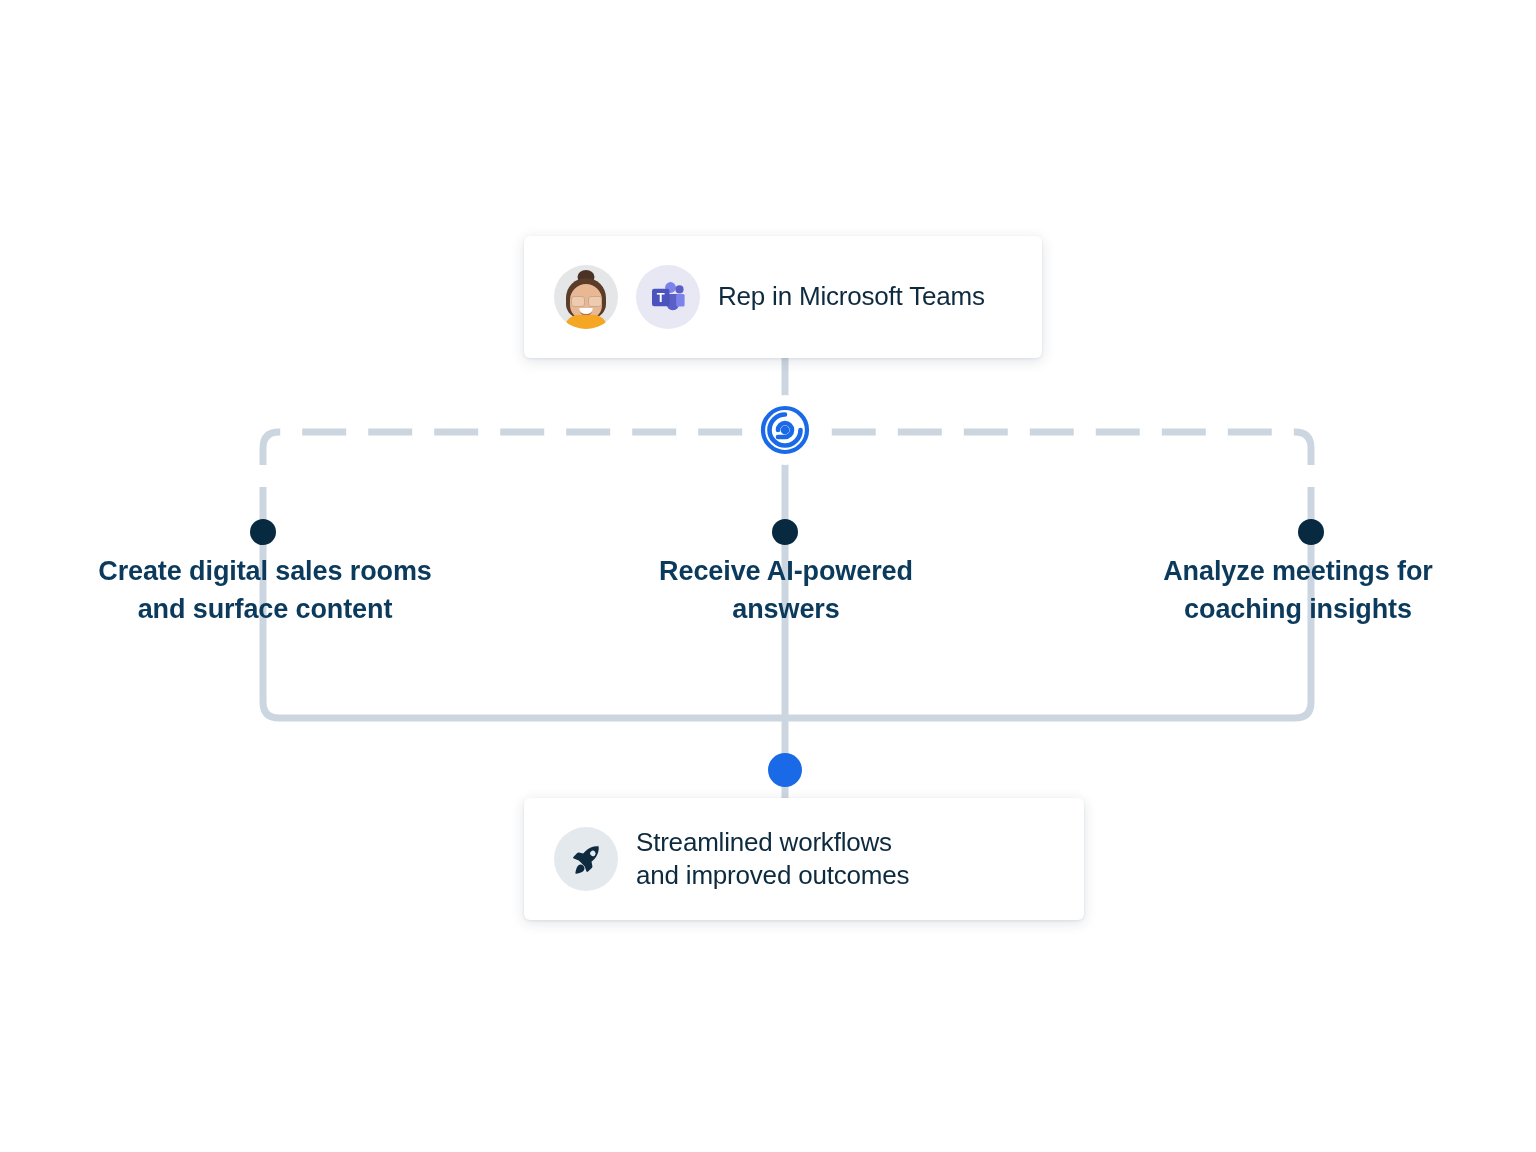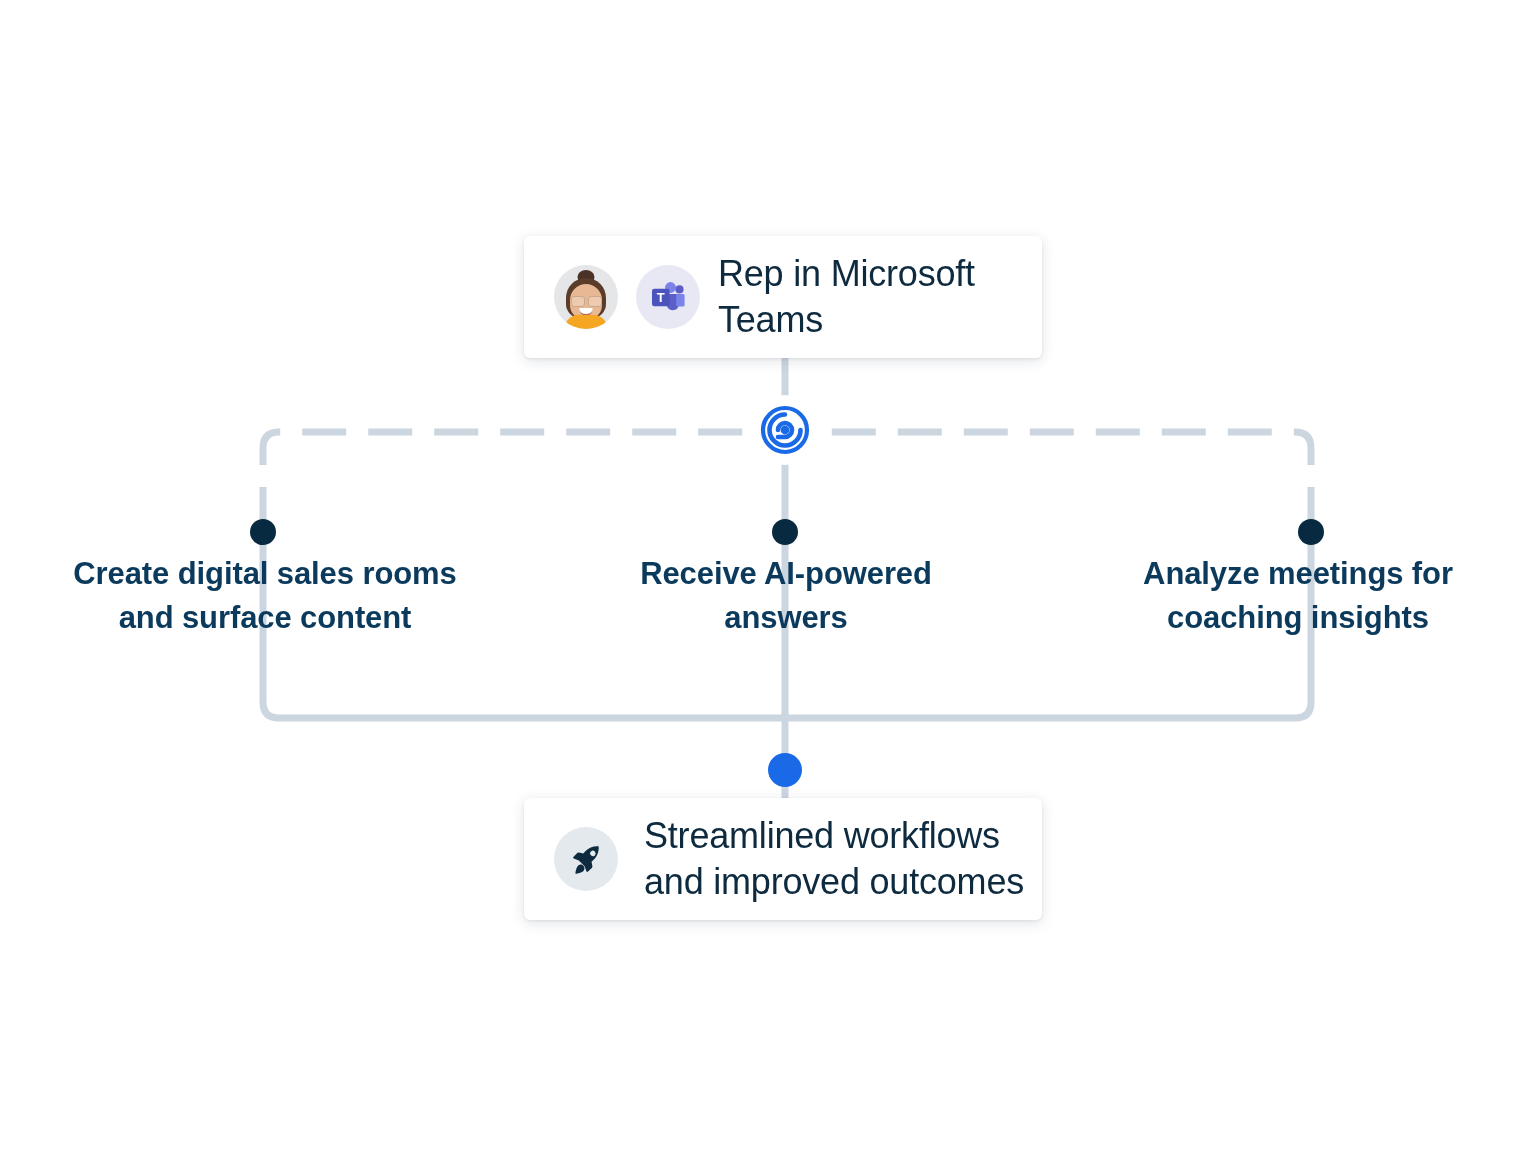--- a/index.html
+++ b/index.html
@@ -44,27 +44,27 @@
     left: 524px;
     top: 236px;
     width: 518px;
     height: 122px;
     padding-left: 30px;
     gap: 18px;
   }
   #bottom-card {
     left: 524px;
     top: 798px;
-    width: 518px;
+    width: 560px;
     height: 122px;
     padding-left: 30px;
-    gap: 26px;
+    gap: 18px;
   }
   .card-title {
-    font-size: 36px;
+    font-size: 26px;
     color: #0d2a3f;
     letter-spacing: -0.2px;
     line-height: 1.28;
     font-weight: 400;
     white-space: pre-line;
   }
 
   
   .avatar {
     width: 64px;
@@ -182,21 +182,21 @@
     background: #ffffff;
     display: flex;
     align-items: center;
     justify-content: center;
   }
 
   
   .branch-label {
     position: absolute;
     text-align: center;
-    font-size: 31px;
+    font-size: 27px;
     font-weight: 700;
     color: #0b3a5c;
     line-height: 1.42;
     letter-spacing: -0.1px;
     white-space: pre-line;
   }
   #branch-label-0 { left: 55px;   top: 552px; width: 420px; }
   #branch-label-1 { left: 596px;  top: 552px; width: 380px; }
   #branch-label-2 { left: 1088px; top: 552px; width: 420px; }
 </style>

